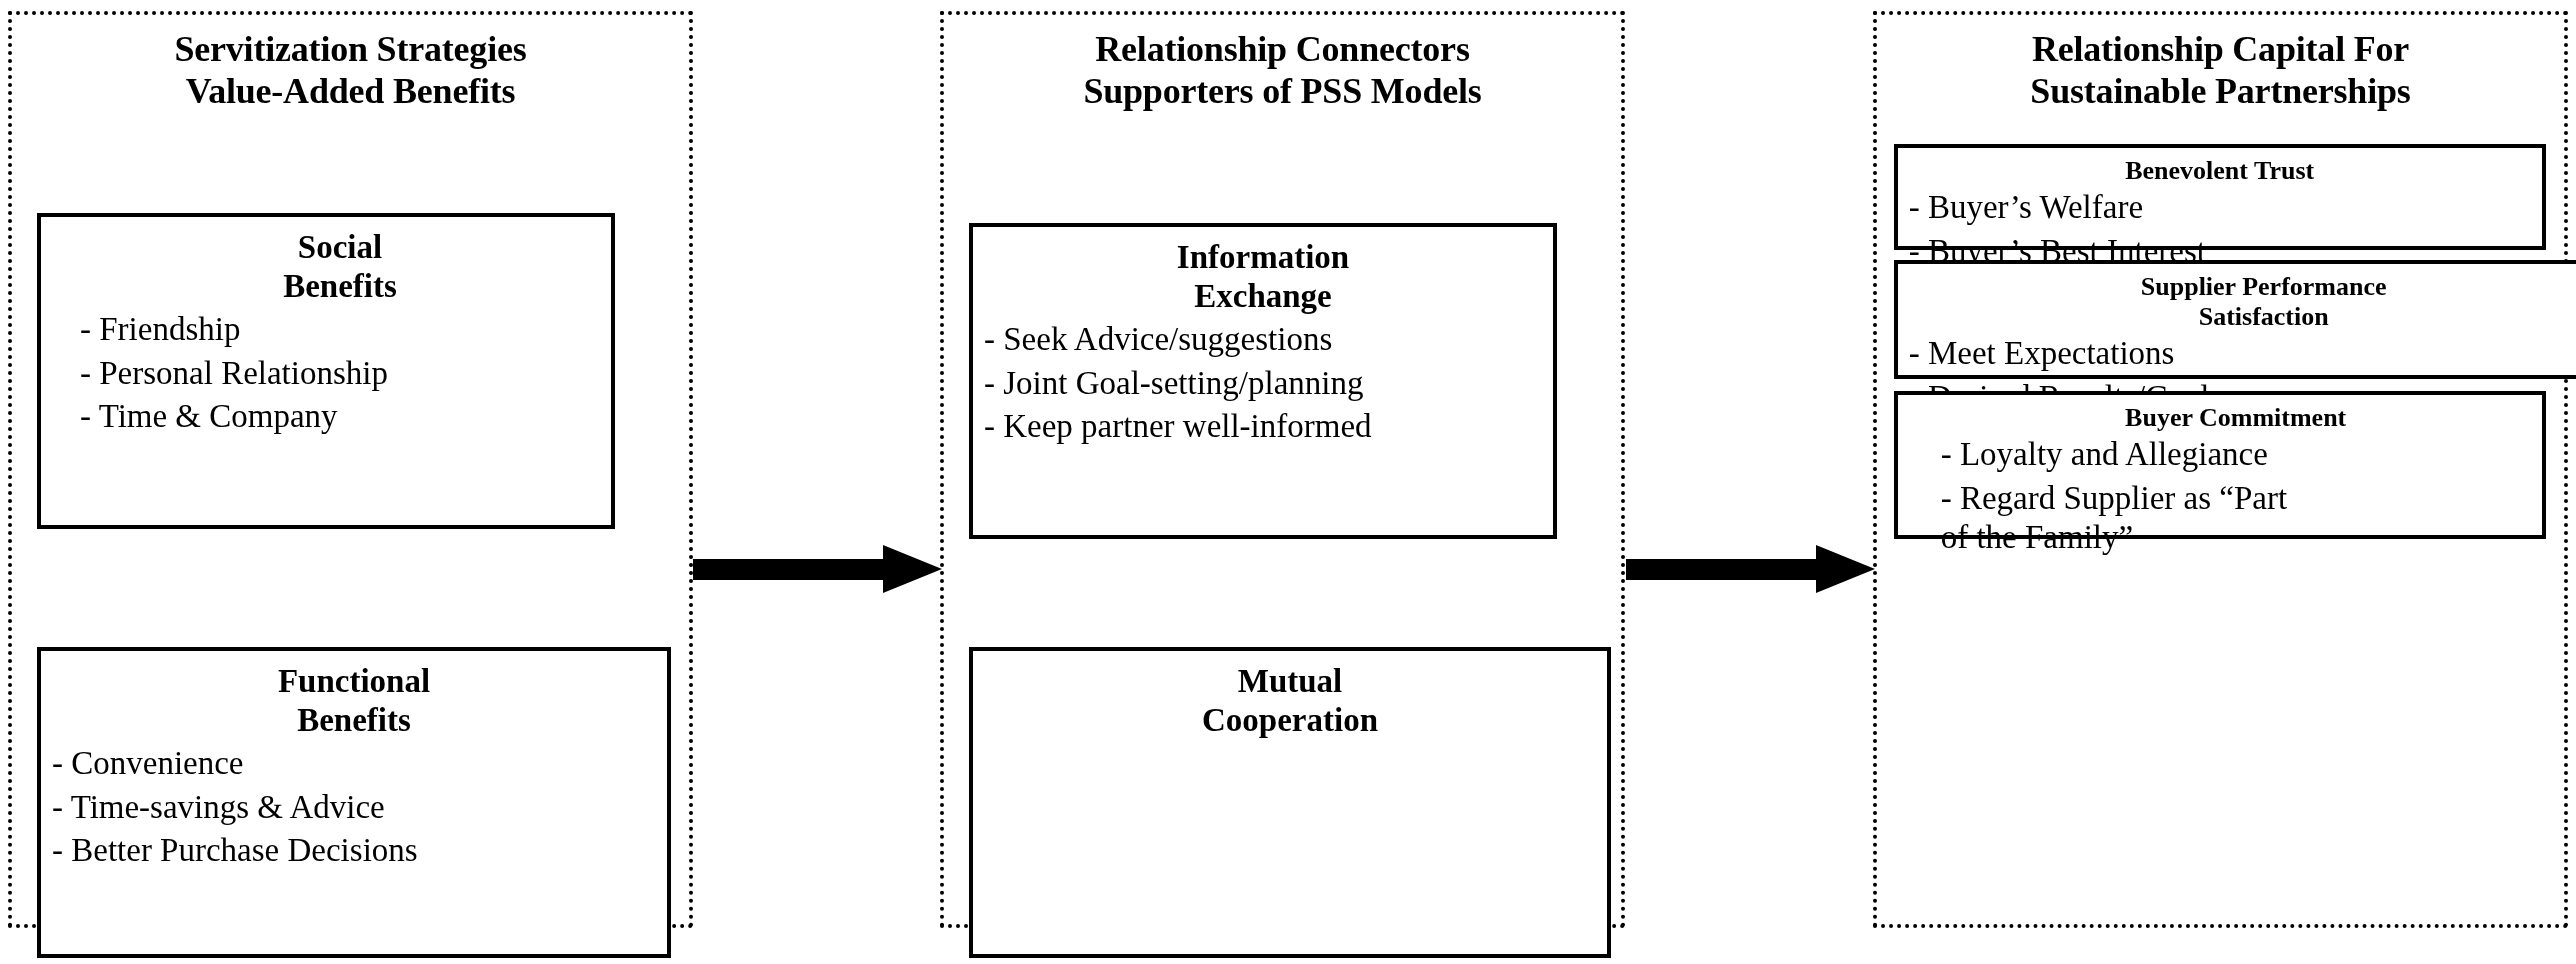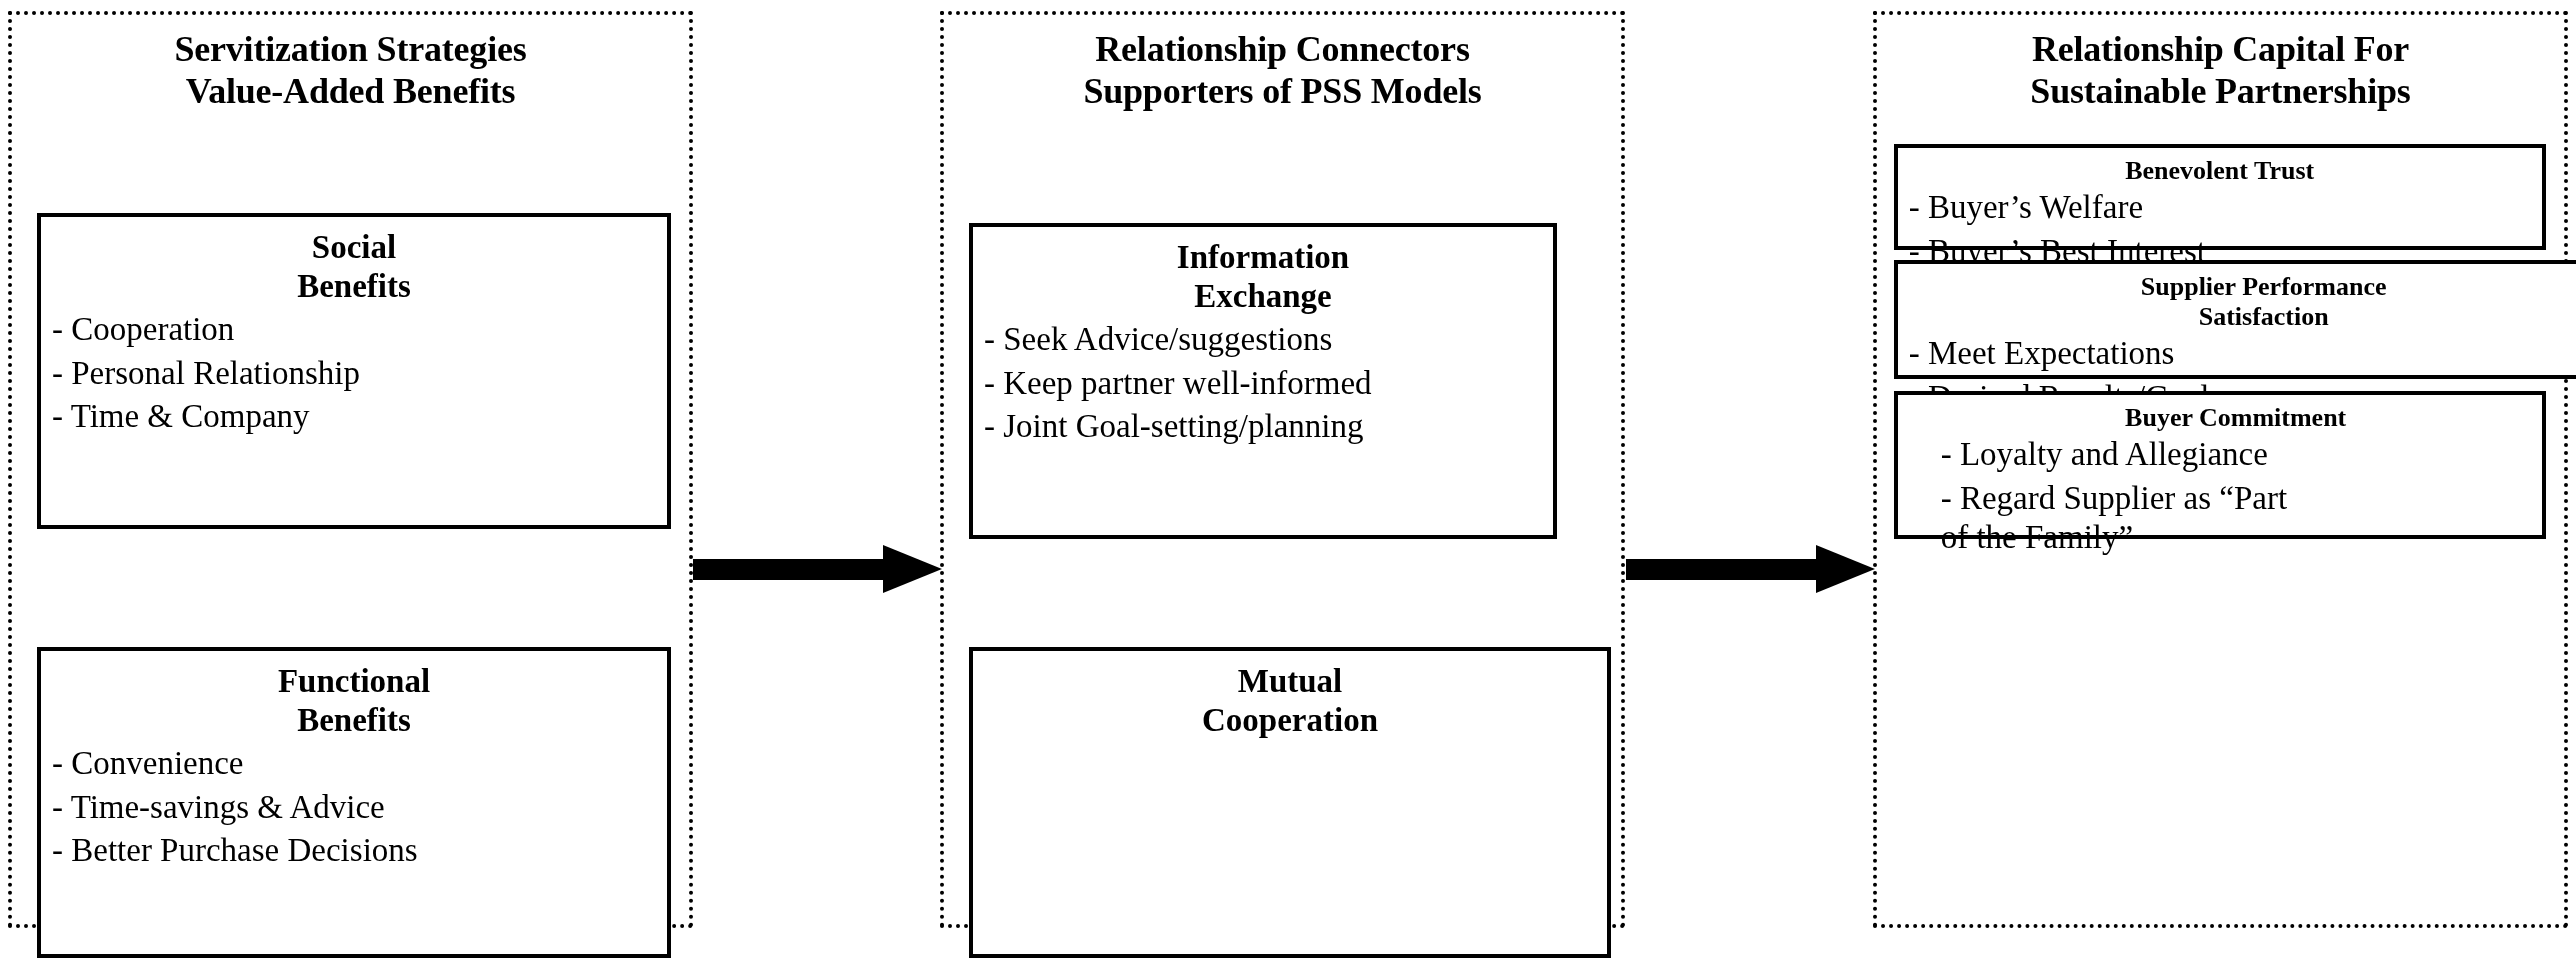--- a/index.html
+++ b/index.html
@@ -69,21 +69,21 @@
     font-size: 33px;
     line-height: 1.18;
   }
   .card-list li {
     margin: 0 0 4.8px 0;
     white-space: pre-line;
     text-indent: 0;
   }
 
   
-  #card-social      { left: 25px; top: 198px; width: 634px; height: 316px; }
+  #card-social      { left: 25px; top: 198px; width: 578px; height: 316px; padding-left: 28px; }
   #card-functional  { left: 25px; top: 632px; width: 634px; height: 311px; }
   
   #card-infoexch    { left: 25px; top: 208px; width: 588px; height: 316px; }
   #card-mutual      { left: 25px; top: 632px; width: 642px; height: 311px; }
   
   #card-trust       { left: 16.7px; top: 129px; width: 652px; height: 106px; }
   #card-satisfaction{ left: 16.7px; top: 245px; width: 740px; height: 119px; }
   #card-commitment  { left: 16.7px; top: 376px; width: 652px; height: 148px; padding-left: 32px; }
 
   #col-3 .card-title { font-size: 26px; margin-top: 8px; }
@@ -122,21 +122,21 @@
 <div id="diagram">
 
   <div class="column" id="col-1">
     <div class="column-title">Servitization Strategies
 Value-Added Benefits</div>
 
     <div class="card" id="card-social">
       <div class="card-title">Social
 Benefits</div>
       <ul class="card-list">
-        <li>- Cooperation</li>
+        <li>- Friendship</li>
         <li>- Personal Relationship</li>
         <li>- Time &amp; Company</li>
       </ul>
     </div>
 
     <div class="card" id="card-functional">
       <div class="card-title">Functional
 Benefits</div>
       <ul class="card-list">
         <li>- Convenience</li>
@@ -153,22 +153,22 @@
 
   <div class="column" id="col-2">
     <div class="column-title">Relationship Connectors
 Supporters of PSS Models</div>
 
     <div class="card" id="card-infoexch">
       <div class="card-title">Information
 Exchange</div>
       <ul class="card-list">
         <li>- Seek Advice/suggestions</li>
+        <li>- Joint Goal-setting/planning</li>
         <li>- Keep partner well-informed</li>
-        <li>- Joint Goal-setting/planning</li>
       </ul>
     </div>
 
     <div class="card" id="card-mutual">
       <div class="card-title">Mutual
 Cooperation</div>
     </div>
   </div>
 
   <div class="arrow" id="arrow-2">

